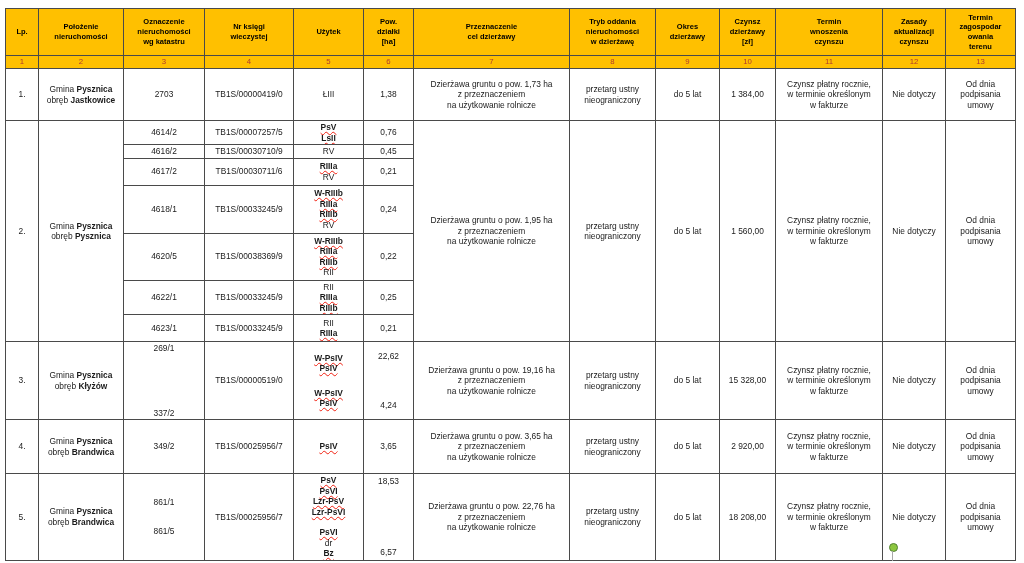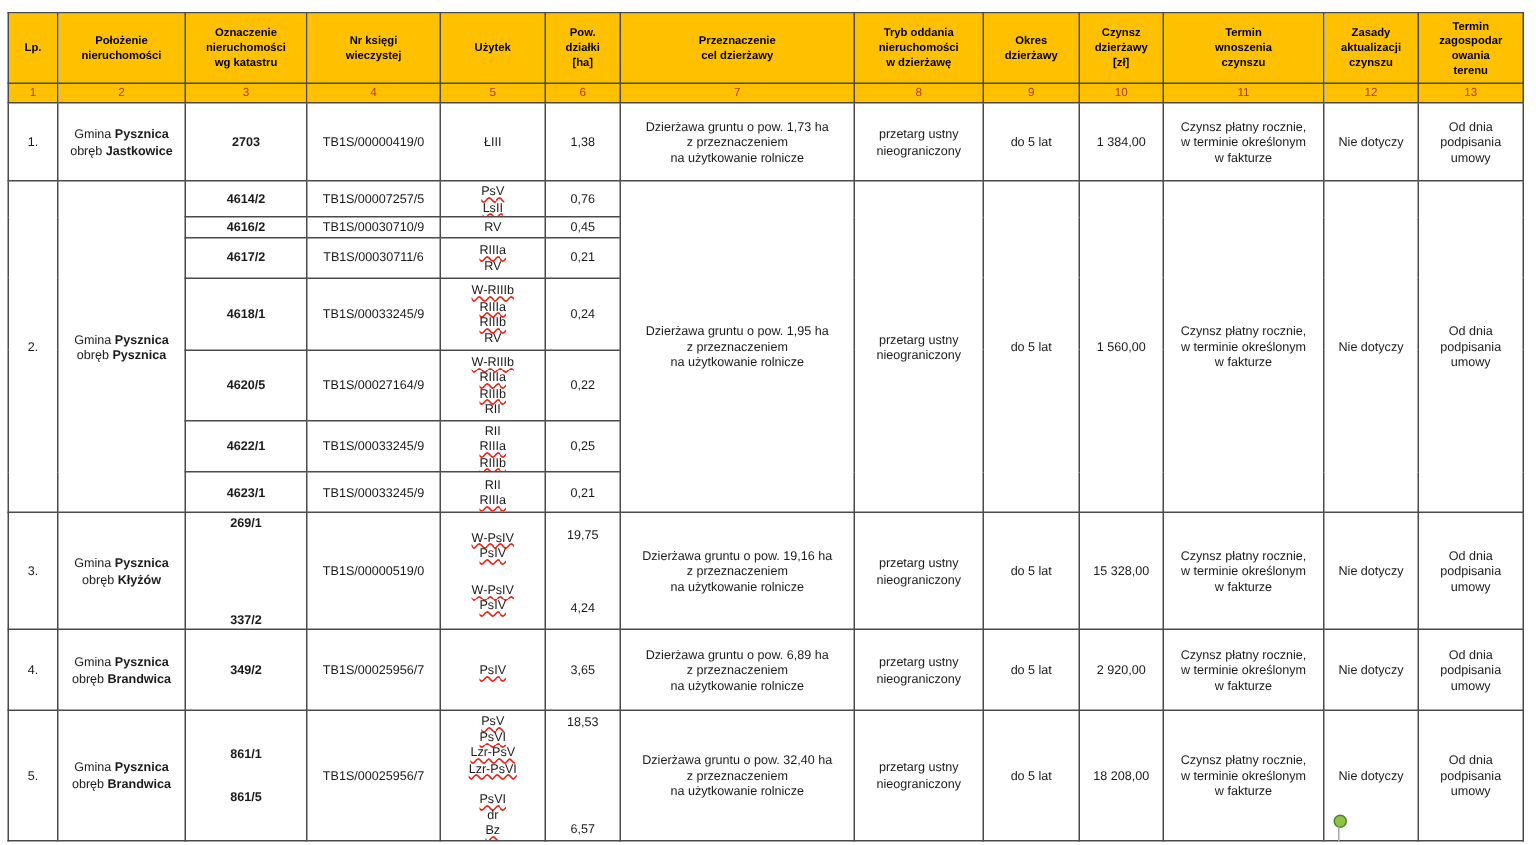--- a/index.html
+++ b/index.html
@@ -9,23 +9,23 @@
   .tbl td,.tbl th{border:1px solid #4a4a4a;vertical-align:middle;text-align:center;
        padding:1px 2px;font-size:8.4px;line-height:1.25;color:#1b1b1b;overflow:hidden;}
   .tbl th{background:#FFC000;font-weight:700;font-size:7.5px;line-height:1.3;color:#000;}
   tr.num td{background:#FFC000;color:#B03A2E;font-size:7.8px;height:12px;line-height:1;padding:0;}
   tr.hr{height:47px} tr.nr{height:13px}
   tr.rowa{height:52px}
   tr.s0{height:24px} tr.s1{height:13px} tr.s2{height:27px} tr.s3{height:48px}
   tr.s4{height:47px} tr.s5{height:33px} tr.s6{height:27px}
   tr.rowc{height:73px} tr.rowd{height:54px} tr.rowe{height:85px}
   .pre{white-space:pre-line;text-align:center;}
-  .b{font-weight:700;}
+  .b{font-weight:400;}
   .sq{text-decoration:underline;text-decoration-style:wavy;text-decoration-color:#f02011;
-      text-decoration-thickness:1px;text-underline-offset:1px;}
+      text-decoration-thickness:1px;text-underline-offset:1px;font-weight:bold;}
   .g10{margin-top:10px}.g14{margin-top:14px}.g18{margin-top:18px}
   .g30{margin-top:39px}.g34{margin-top:54px}.g38{margin-top:60px}
   .handle{position:absolute;left:889px;top:543px;width:7px;height:7px;border-radius:50%;
       background:#8CC63F;border:1px solid #538135;}
   .handle-stem{position:absolute;left:892px;top:551px;width:1px;height:10px;background:#a8a8a8;}
 </style>
 </head>
 <body>
 
 <table class="tbl">
@@ -172,21 +172,21 @@
     <td>
       <span class="sq">W-RIIIb</span><br>
       <span class="sq">RIIIa</span><br>
       <span class="sq">RIIIb</span><br>
       <span>RV</span>
     </td>
     <td>0,24</td>
   </tr>
   <tr class="s4">
     <td class="b">4620/5</td>
-    <td>TB1S/00027164/9</td>
+    <td>TB1S/00038369/9</td>
     <td>
       <span class="sq">W-RIIIb</span><br>
       <span class="sq">RIIIa</span><br>
       <span class="sq">RIIIb</span><br>
       <span>RII</span>
     </td>
     <td>0,22</td>
   </tr>
   <tr class="s5">
     <td class="b">4622/1</td>
@@ -219,21 +219,21 @@
       <div class="b g34">337/2</div>
     </td>
     <td>TB1S/00000519/0</td>
     <td>
       <div class="sq pre">W-PsIV
 PsIV</div>
       <div class="sq pre g14">W-PsIV
 PsIV</div>
     </td>
     <td>
-      <div>19,75</div>
+      <div>22,62</div>
       <div class="g30">4,24</div>
     </td>
     <td class="pre">Dzierżawa gruntu o pow. 19,16 ha
 z przeznaczeniem
 na użytkowanie rolnicze</td>
     <td class="pre">przetarg ustny
 nieograniczony</td>
     <td>do 5 lat</td>
     <td>15 328,00</td>
     <td class="pre">Czynsz płatny rocznie,
@@ -248,21 +248,21 @@
   <tr class="rowd">
     <td>4.</td>
     <td>
       <span>Gmina</span> <b>Pysznica</b><br>
       <span>obręb</span> <b>Brandwica</b>
     </td>
     <td class="b">349/2</td>
     <td>TB1S/00025956/7</td>
     <td><span class="sq">PsIV</span></td>
     <td>3,65</td>
-    <td class="pre">Dzierżawa gruntu o pow. 6,89 ha
+    <td class="pre">Dzierżawa gruntu o pow. 3,65 ha
 z przeznaczeniem
 na użytkowanie rolnicze</td>
     <td class="pre">przetarg ustny
 nieograniczony</td>
     <td>do 5 lat</td>
     <td>2 920,00</td>
     <td class="pre">Czynsz płatny rocznie,
 w terminie określonym
 w fakturze</td>
     <td>Nie dotyczy</td>
@@ -290,21 +290,21 @@
       <div class="g10">
         <span class="sq">PsVI</span><br>
         <span>dr</span><br>
         <span class="sq">Bz</span>
       </div>
     </td>
     <td>
       <div>18,53</div>
       <div class="g38">6,57</div>
     </td>
-    <td class="pre">Dzierżawa gruntu o pow. 32,40 ha
+    <td class="pre">Dzierżawa gruntu o pow. 22,76 ha
 z przeznaczeniem
 na użytkowanie rolnicze</td>
     <td class="pre">przetarg ustny
 nieograniczony</td>
     <td>do 5 lat</td>
     <td>18 208,00</td>
     <td class="pre">Czynsz płatny rocznie,
 w terminie określonym
 w fakturze</td>
     <td>Nie dotyczy</td>

